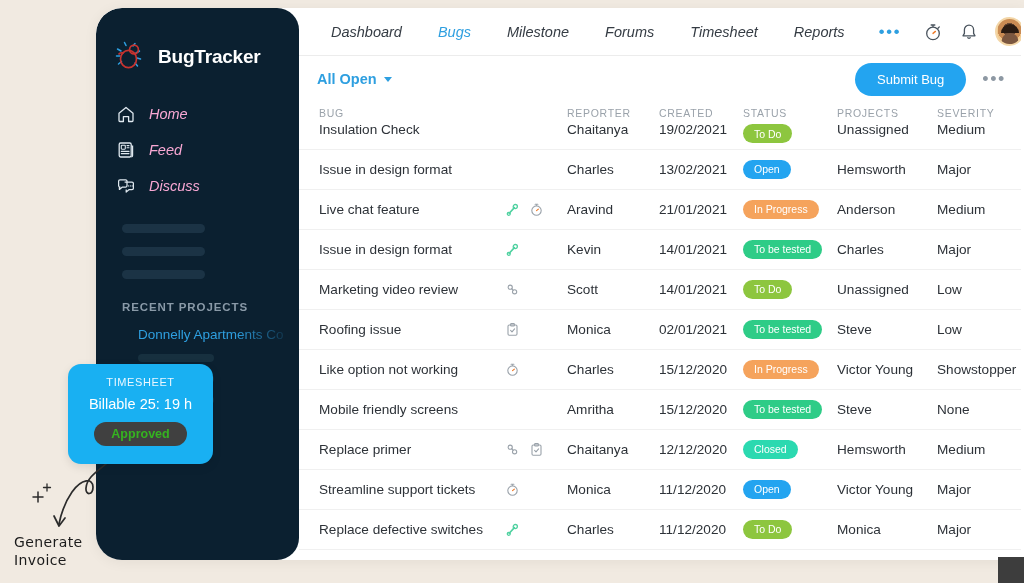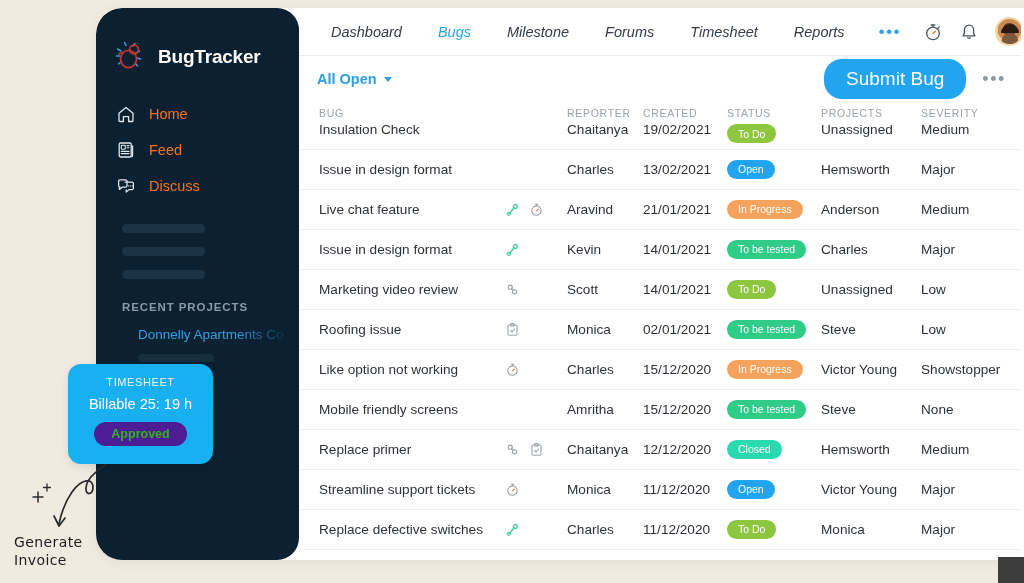--- a/index.html
+++ b/index.html
@@ -35,21 +35,21 @@
     z-index: 4;
   }
   .brand { display:flex; align-items:center; gap:10px; padding: 8px 0 0 18px; }
   .brand-logo { width: 34px; height: 34px; position: relative; flex:none; }
   .brand-name { color:#fff; font-size:19px; font-weight:700; letter-spacing:-0.2px; }
 
   .nav { margin-top: 22px; }
   .nav-item {
     display:flex; align-items:center; gap:13px;
     padding: 8px 0 8px 20px;
-    color:#f97316; font-size:14.5px; cursor:pointer;
+    color:#f9a8d4; font-size:14.5px; cursor:pointer;font-style:italic;
   }
   .nav-item .ic { width:20px; height:20px; flex:none; display:block; }
 
   .skel-group { margin: 20px 0 0 26px; }
   .skel {
     height: 9px; border-radius: 6px;
     background: #1b3345;
     margin-bottom: 14px;
   }
   .skel.w1 { width: 83px; }
@@ -101,42 +101,42 @@
     content:""; position:absolute; left:50%; top:20%; transform:translateX(-50%);
     width:18px; height:9px; border-radius:9px 9px 0 0; background:#2a1b12;
   }
 
   
   .toolbar { height: 46px; display:flex; align-items:center; padding: 0 18px 0 18px; }
   .filter { color:#2e9fe0; font-size:14.5px; font-weight:600; cursor:pointer; display:flex; align-items:center; gap:7px; }
   .caret { width:0;height:0;border-left:4.5px solid transparent;border-right:4.5px solid transparent;border-top:5px solid #2e9fe0; display:block; }
   .toolbar-spacer { flex: 1; }
   .btn-submit {
-    background:#23a4f0; color:#fff; border:none; font-size:19px;
+    background:#23a4f0; color:#fff; border:none; font-size:13px;
     padding: 9px 22px; border-radius: 18px; cursor:pointer;
     font-family:"Liberation Sans", sans-serif;
   }
   .dots-btn { color:#8d98a3; font-size:18px; letter-spacing:1.6px; margin-left:16px; cursor:pointer; line-height:1; }
 
   
   .table { padding: 0 0 5px 0; position:relative; }
   .row {
     display:flex; align-items:center;
     height: 40px; padding: 0 18px 0 20px;
     border-bottom: 1px solid #f0f0f0;
     font-size: 13.6px; color:#2d3238;
   }
   .row.head {
     height: 22px; border-bottom:none;
     font-size: 10.5px; color:#9aa2aa; letter-spacing:0.7px;
   }
   .c-bug   { width: 186px; flex:none; }
   .c-icons { width: 62px; flex:none; display:flex; align-items:center; gap:9px; }
   .c-icons .ic { width:15px; height:15px; display:block; }
-  .c-rep   { width: 76px; flex:none; }
+  .c-rep   { width: 92px; flex:none; }
   .c-date  { width: 84px; flex:none; }
   .c-stat  { width: 94px; flex:none; }
   .c-asg   { width: 100px; flex:none; }
   .c-sev   { width: 110px; flex:none; }
 
   .badge {
     display:inline-block; color:#fff; font-size:10.5px;
     padding: 3.5px 11px; border-radius: 10px; white-space:nowrap; line-height:1.15;
   }
 
@@ -149,21 +149,21 @@
     position:absolute; left:68px; top:364px;
     width: 145px; height: 100px;
     background:#19b0f2; border-radius: 13px;
     color:#fff; text-align:center; padding-top:12px; z-index:9;
     box-shadow: 0 3px 10px rgba(0,0,0,0.10);
   }
   .ts-title { font-size: 11px; letter-spacing:0.6px; color:#eaf7ff; }
   .ts-value { font-size: 14.5px; margin-top:8px; color:#ffffff; }
   .ts-badge {
     display:inline-block; margin-top:10px;
-    background:#4c1d95; color:#35b320; font-weight:700;
+    background:#404040; color:#35b320; font-weight:700;
     font-size:12.5px; padding:5px 17px; border-radius:13px;
   }
 
   
   .annot {
     position:absolute; left:14px; top:534px;
     font-family:"DejaVu Sans", sans-serif;
     font-size: 14px; color:#1b1b1b; line-height:1.25; letter-spacing:0.4px;
     z-index: 10;
   }

